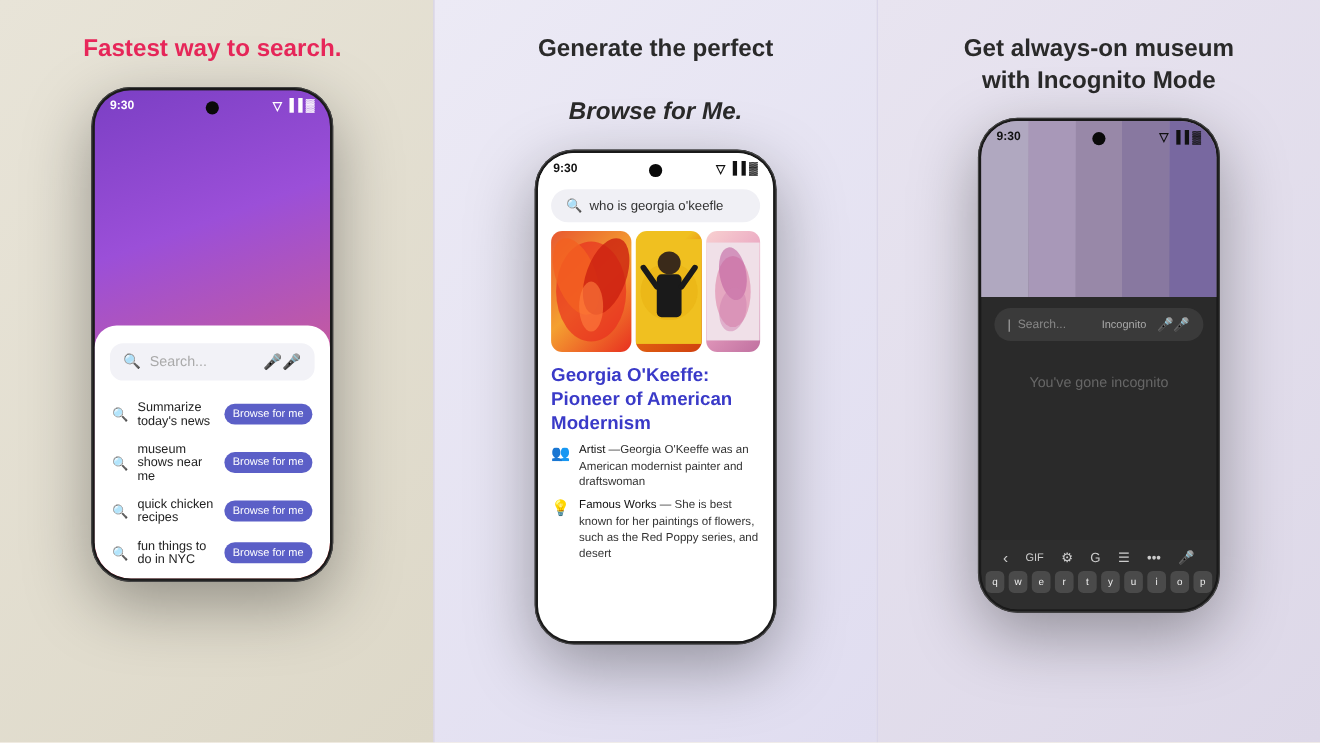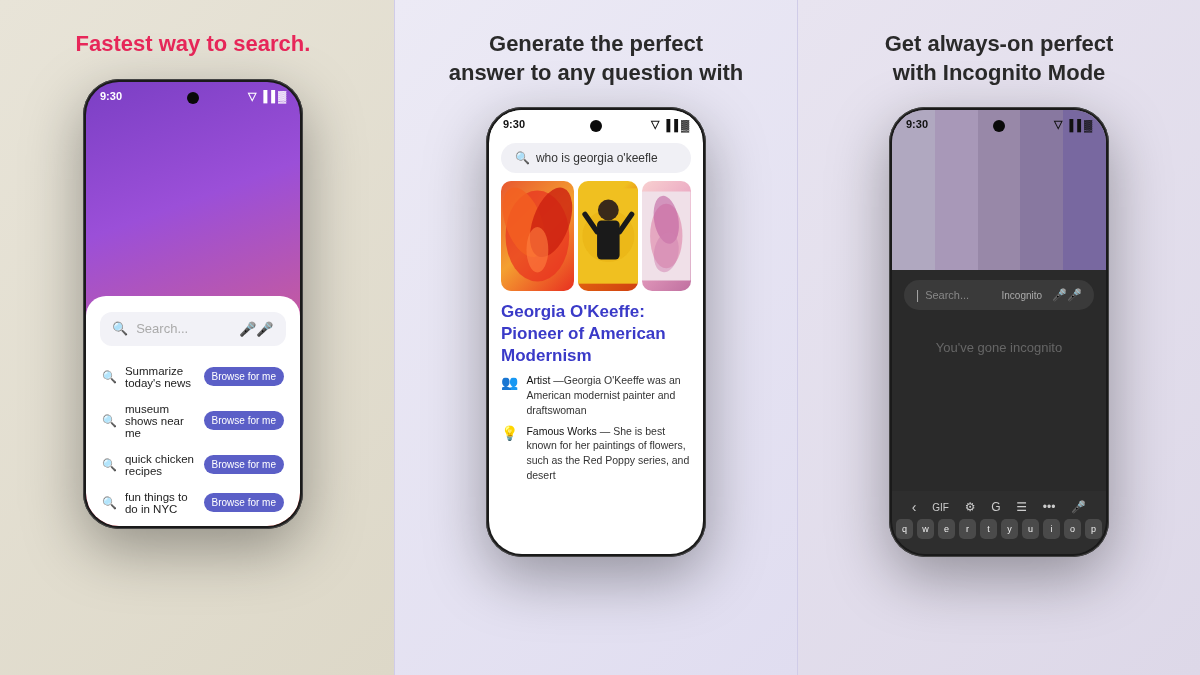--- a/index.html
+++ b/index.html
@@ -411,21 +411,22 @@
           </div>
         </div>
       </div>
     </div>
   </div>
 </div>
 
 <div class="panel panel-2">
   <div class="panel-title">
     <span>Generate the perfect</span><br>
-    <span>answer to any question with</span><br>
+    <br>
+    <em>Browse for Me.</em>
   </div>
 
   <div class="phone">
     <div class="phone-inner">
       <div class="phone-2-screen">
         <div class="camera-hole"></div>
         <div class="p2-status">
           <span>9:30</span>
           <div class="status-icons" style="color:#111;">
             <span>▽</span>
@@ -489,21 +490,21 @@
             <span>— She is best known for her paintings of flowers, such as the Red Poppy series, and desert</span>
           </span>
         </div>
       </div>
     </div>
   </div>
 </div>
 
 <div class="panel panel-3">
   <div class="panel-title">
-    <span>Get always-on perfect</span><br>
+    <span>Get always-on museum</span><br>
     <span>with Incognito Mode</span>
   </div>
 
   <div class="phone">
     <div class="phone-inner">
       <div class="phone-3-screen">
         <div class="p3-top">
           <div class="p3-stripes">
             <div class="stripe" style="background:#b0a8c0;"></div>
             <div class="stripe" style="background:#a898b8;"></div>

